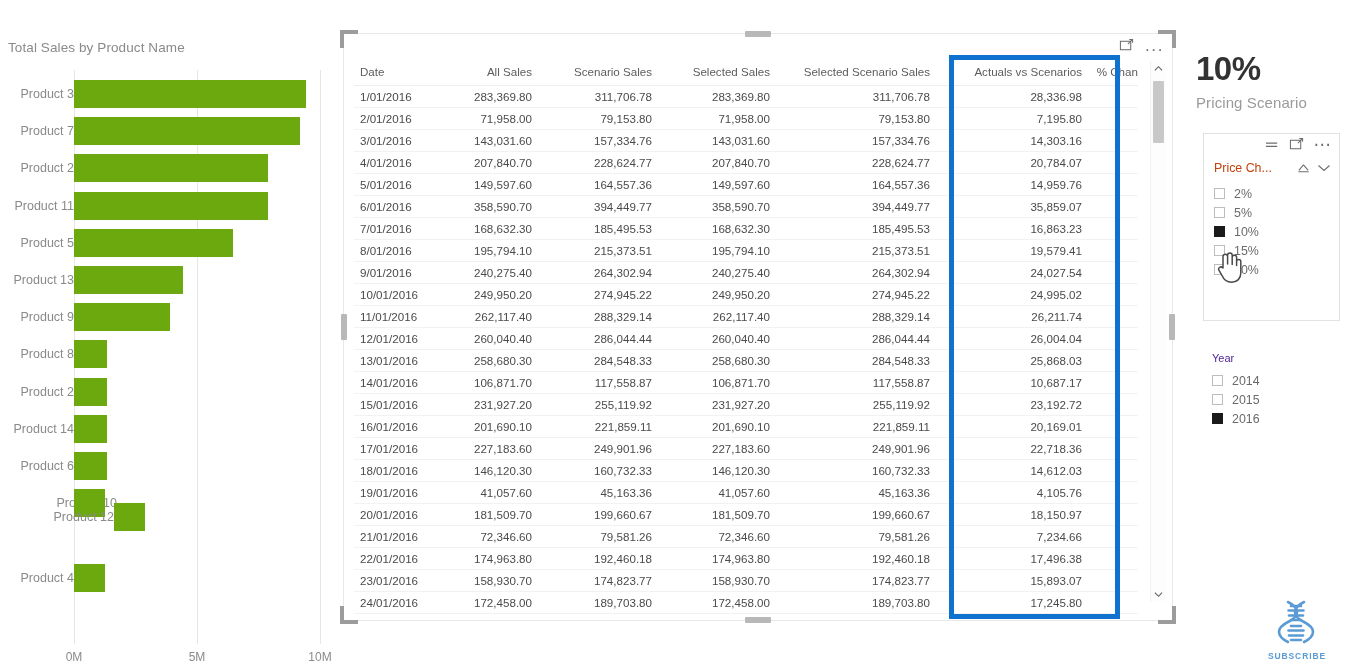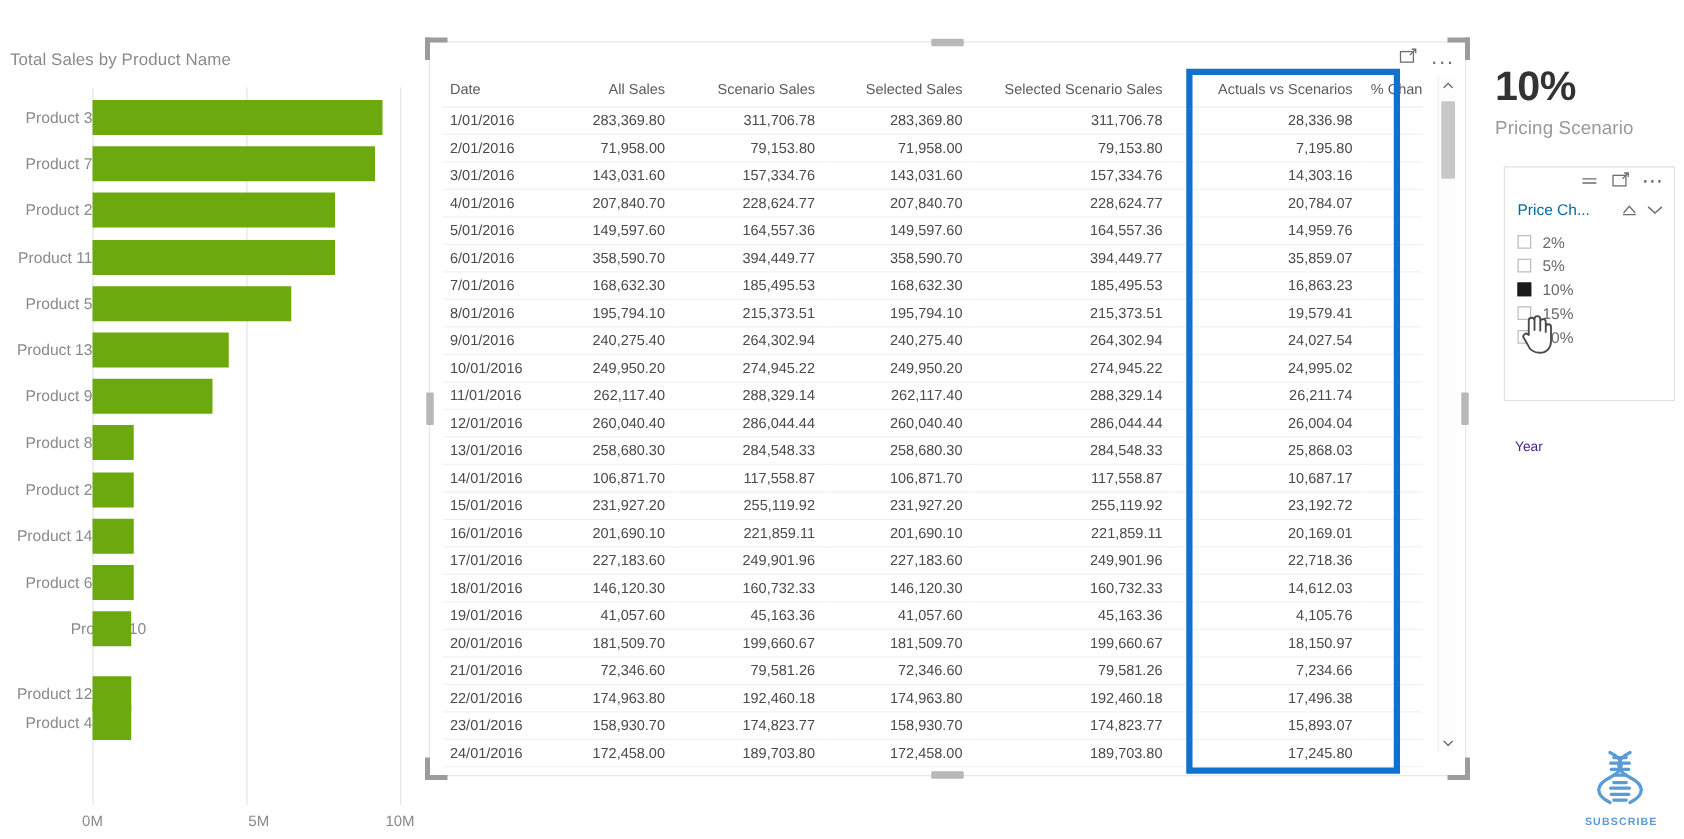--- a/index.html
+++ b/index.html
@@ -230,21 +230,21 @@
     display: flex; align-items: center; gap: 9px;
   }
   #price-slicer-header {
     position: absolute;
     left: 10px; top: 27px;
     right: 8px;
     display: flex; align-items: center;
   }
   #price-slicer-title {
     font-size: 12.4px;
-    color: #0369a1;
+    color: #c2410c;
     white-space: nowrap;
     flex: 1;
   }
   .hdr-icon { color: #6d6d6d; margin-left: 6px; display: flex; align-items: center; }
 
   .slicer-items { position: absolute; left: 10px; top: 50px; right: 6px; }
   .slicer-item {
     display: flex;
     align-items: center;
     height: 19px;
@@ -351,32 +351,32 @@
           <div class="bar-rect" style="width: 32.718px; background: rgb(108, 169, 14);"></div>
         </div>
         <div class="bar-row" style="top: 378px;">
           <div class="bar-cat-label">Product 6</div>
           <div class="bar-rect" style="width: 32.718px; background: rgb(108, 169, 14);"></div>
         </div>
         <div class="bar-row" style="top: 415.2px; padding-left: 43px;">
           <div class="bar-cat-label">Product 10</div>
           <div class="bar-rect" style="width: 30.75px; background: rgb(108, 169, 14);"></div>
         </div>
-        <div class="bar-row" style="top: 467px;">
+        <div class="bar-row" style="top: 429px; margin-left: 40px;">
           <div class="bar-cat-label">Product 12</div>
           <div class="bar-rect" style="width: 30.75px; background: rgb(108, 169, 14);"></div>
         </div>
         <div class="bar-row" style="top: 489.6px;">
           <div class="bar-cat-label">Product 4</div>
           <div class="bar-rect" style="width: 30.75px; background: rgb(108, 169, 14);"></div>
         </div>
       </div>
     <div id="xaxis-ticks">
         <div class="x-tick" style="left: 74px;">0M</div>
-        <div class="x-tick" style="left: 207px;">5M</div>
+        <div class="x-tick" style="left: 197px;">5M</div>
         <div class="x-tick" style="left: 320px;">10M</div>
       </div>
   </div>
 </div>
 
 <div id="table-visual">
 
   <div class="corner-handle corner-tl"></div>
   <div class="corner-handle corner-tr"></div>
   <div class="corner-handle corner-bl"></div>
@@ -721,20 +721,34 @@
       </div>
       <div class="slicer-item">
         <span class="slicer-cb"></span>
         <span class="slicer-text">20%</span>
       </div>
     </div>
 </div>
 
 <div id="year-slicer">
   <div id="year-slicer-title">Year</div>
+  <div class="slicer-items" id="year-slicer-items" style="position:relative;left:0;top:0;">
+      <div class="slicer-item">
+        <span class="slicer-cb"></span>
+        <span class="slicer-text">2014</span>
+      </div>
+      <div class="slicer-item">
+        <span class="slicer-cb"></span>
+        <span class="slicer-text">2015</span>
+      </div>
+      <div class="slicer-item">
+        <span class="slicer-cb checked"></span>
+        <span class="slicer-text">2016</span>
+      </div>
+    </div>
 </div>
 
 <div id="hand-cursor">
   <svg width="30" height="36" viewBox="0 0 30 36">
     <path d="M10 20 L10 8.5 a2.3 2.3 0 0 1 4.6 0 L14.6 16 L14.6 7.2 a2.3 2.3 0 0 1 4.6 0 L19.2 16.5 L19.2 9.5 a2.2 2.2 0 0 1 4.4 0 L23.6 17.5 L23.6 13.5 a2.1 2.1 0 0 1 4.2 0 L27.8 25 c0 5.4 -3.6 9.2 -9 9.2 c-5.2 0 -8.2 -2.8 -9.6 -6.4 L6.2 22.6 a2.2 2.2 0 0 1 3.4 -2.8 Z" fill="#ffffff" stroke="#4a4a4a" stroke-width="1.5" stroke-linejoin="round"></path>
   </svg>
 </div>
 
 <div id="subscribe-watermark">
   <svg width="54" height="46" viewBox="0 0 54 46">

